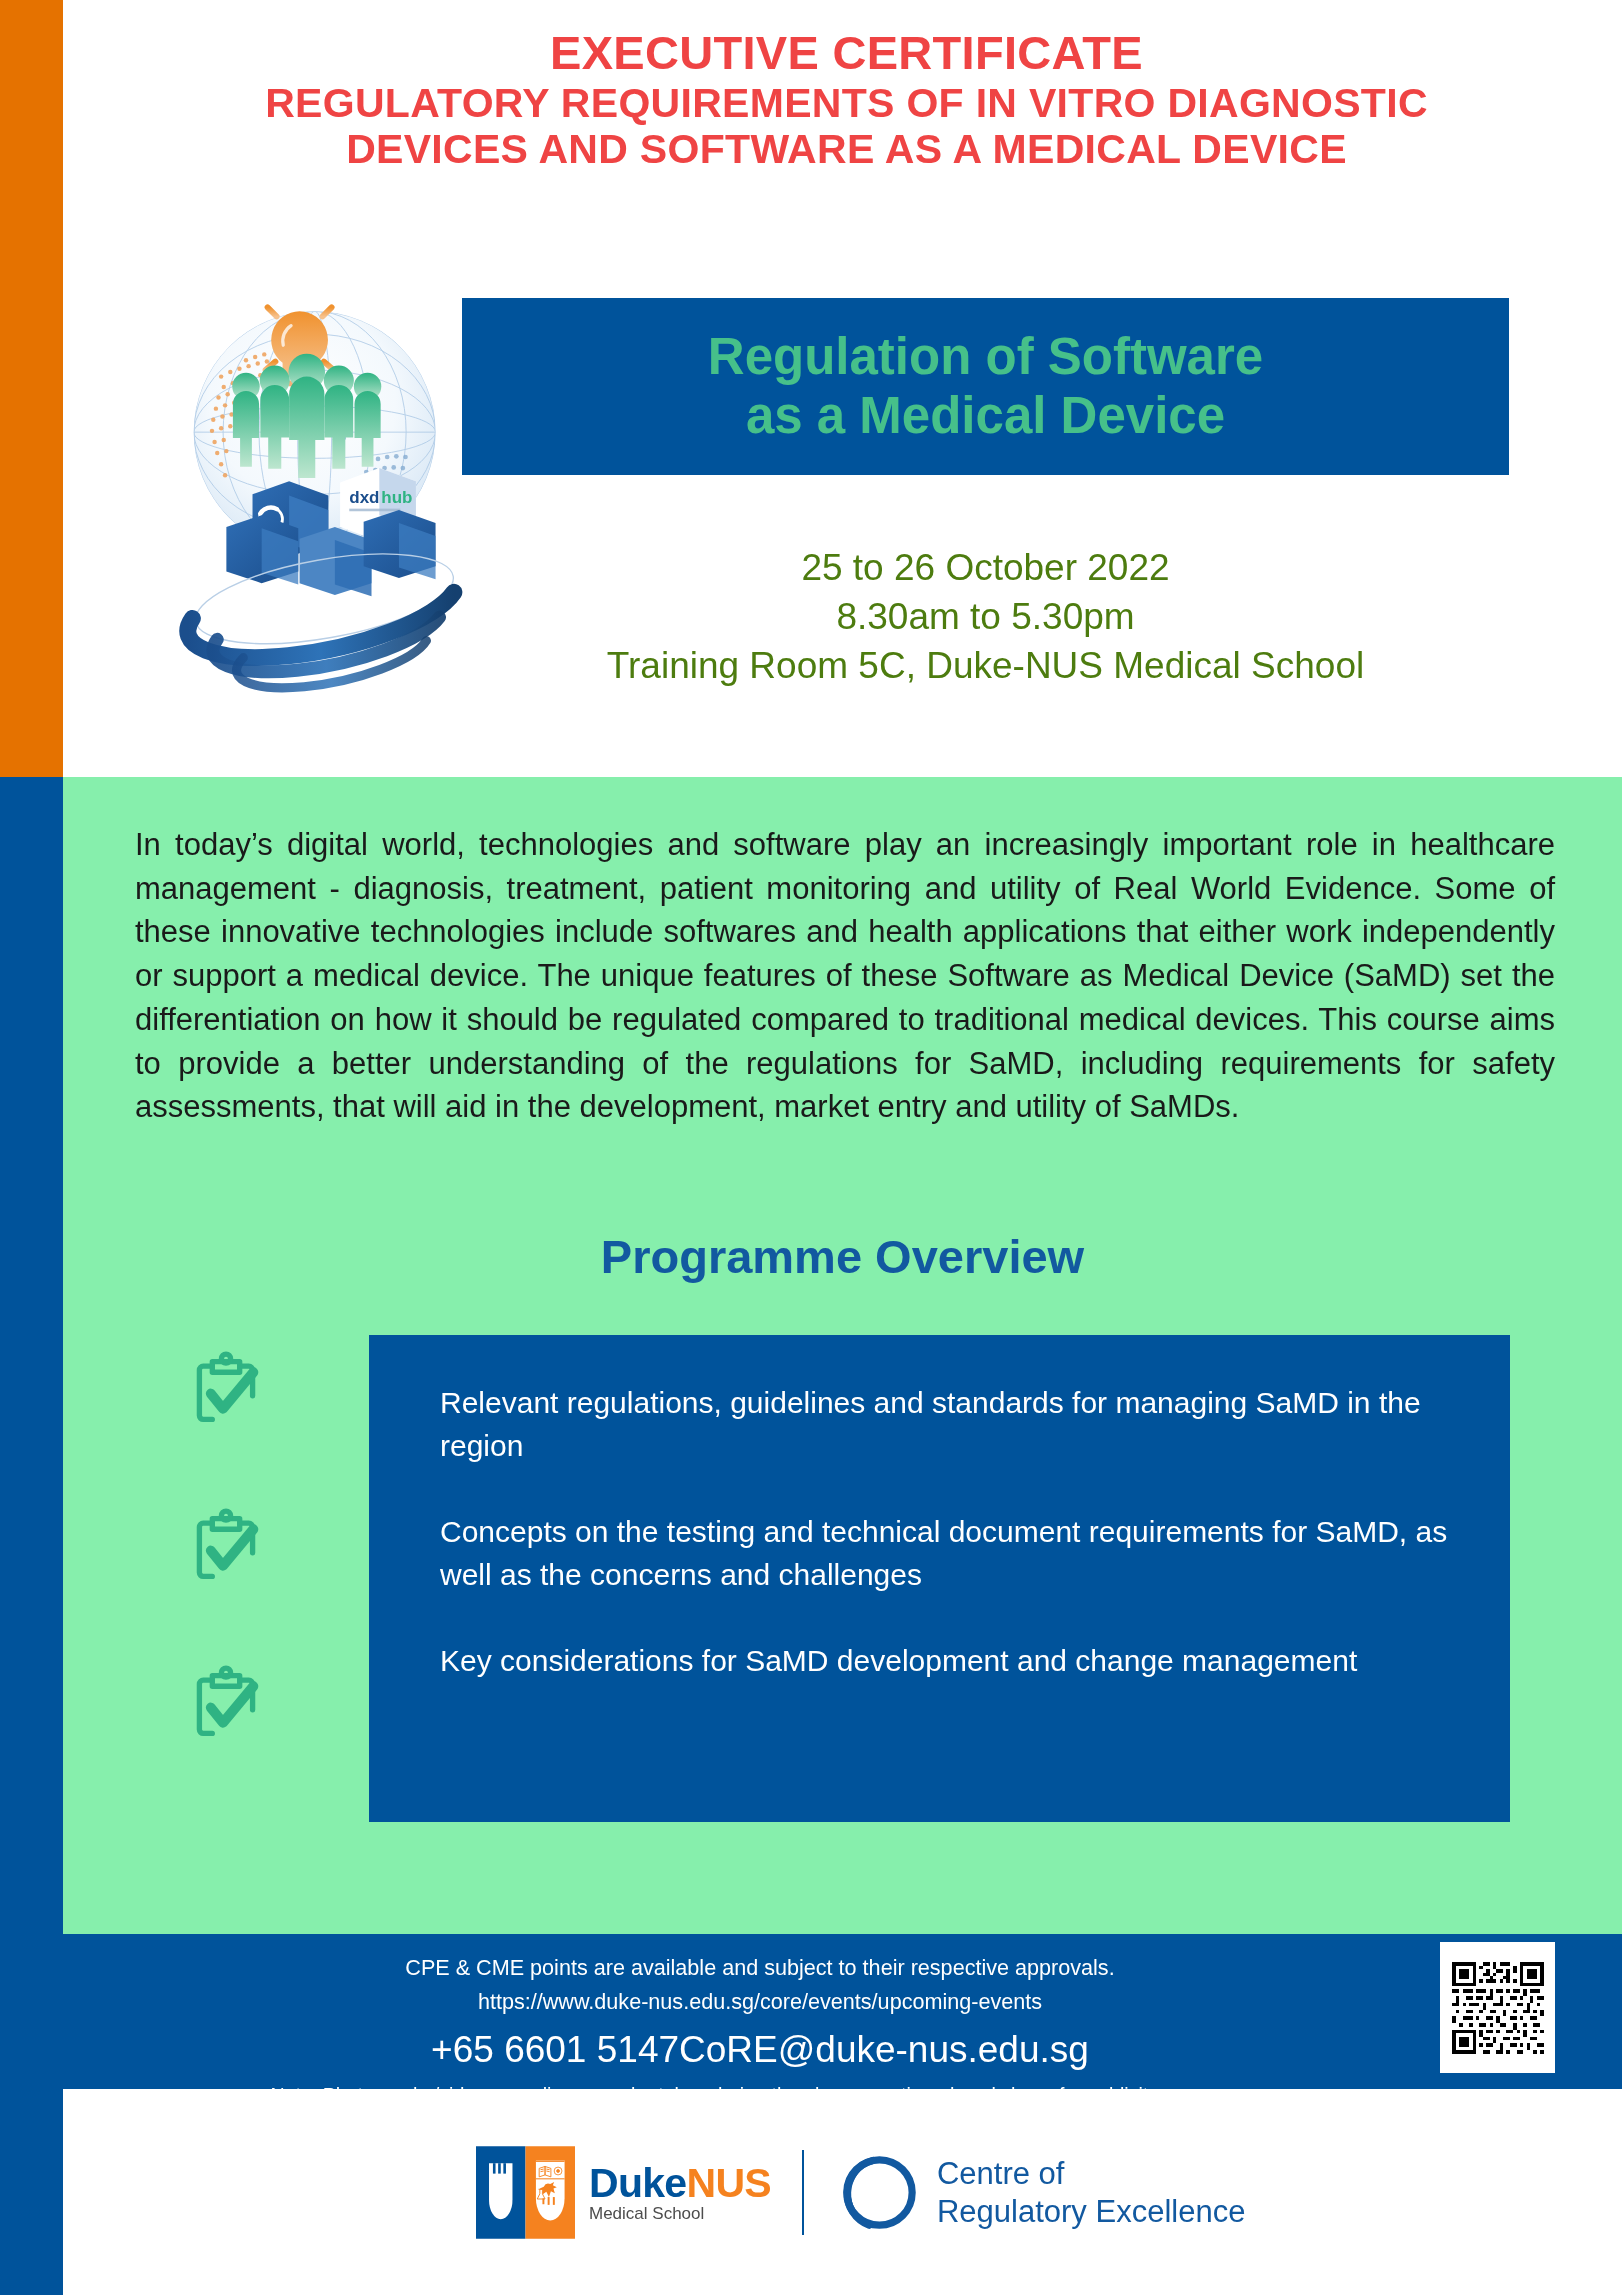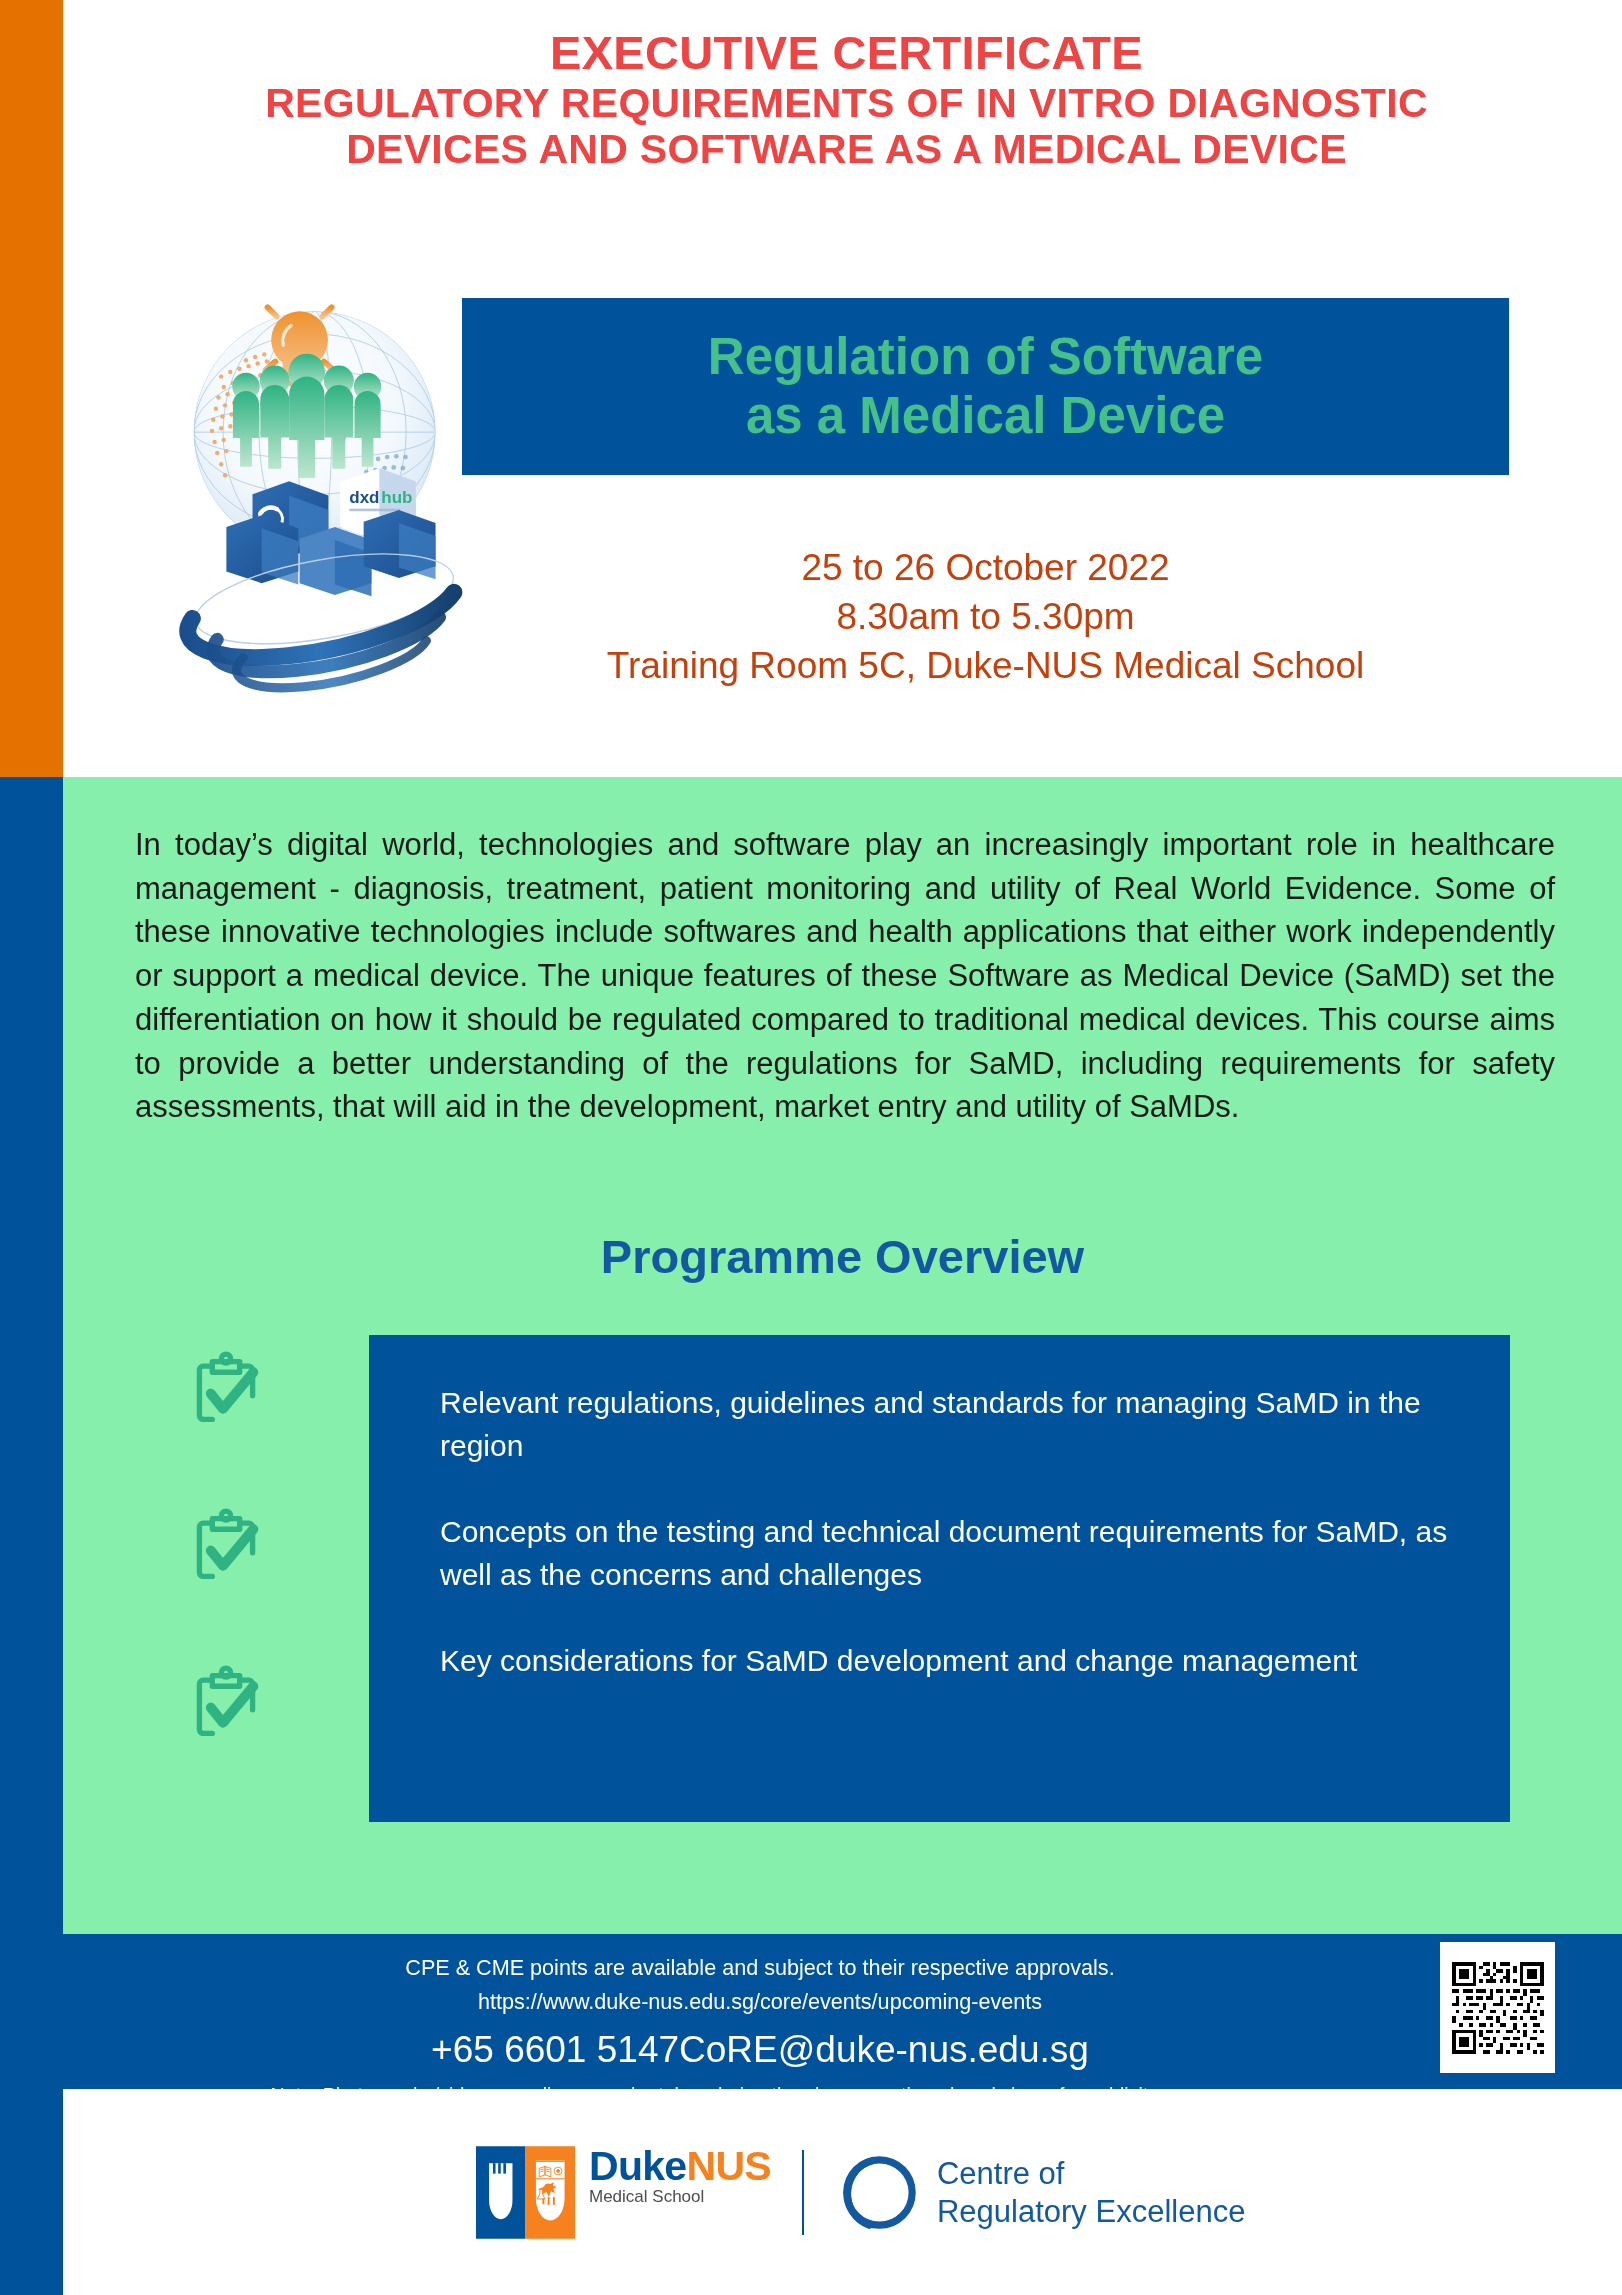--- a/index.html
+++ b/index.html
@@ -81,21 +81,21 @@
     text-align: center;
     width: 100%;
   }
 
   
   .event-meta {
     position: absolute;
     left: 399px; top: 543px;
     width: 1047px;
     text-align: center;
-    color: #c2410c;
+    color: #4d7c0f;
     font-size: 37px;
     line-height: 1.33;
   }
 
   
   .body-area {
     position: absolute;
     left: 63px; top: 777px;
     width: 1559px; height: 1157px;
     background: #86efac;
@@ -219,21 +219,21 @@
     align-items: center;
     justify-content: center;
   }
   .logos {
     display: flex;
     align-items: center;
     gap: 0px;
   }
   .dukenus-logo {
     display: flex;
-    align-items: flex-start;
+    align-items: center;
     gap: 14.4px;
     padding-left: 36px;
   }
   .shield-pair { display: block; }
   .dukenus-text { line-height: 1; }
   .dn-top {
     font-size: 41px;
     font-weight: bold;
     letter-spacing: -0.7px;
   }

